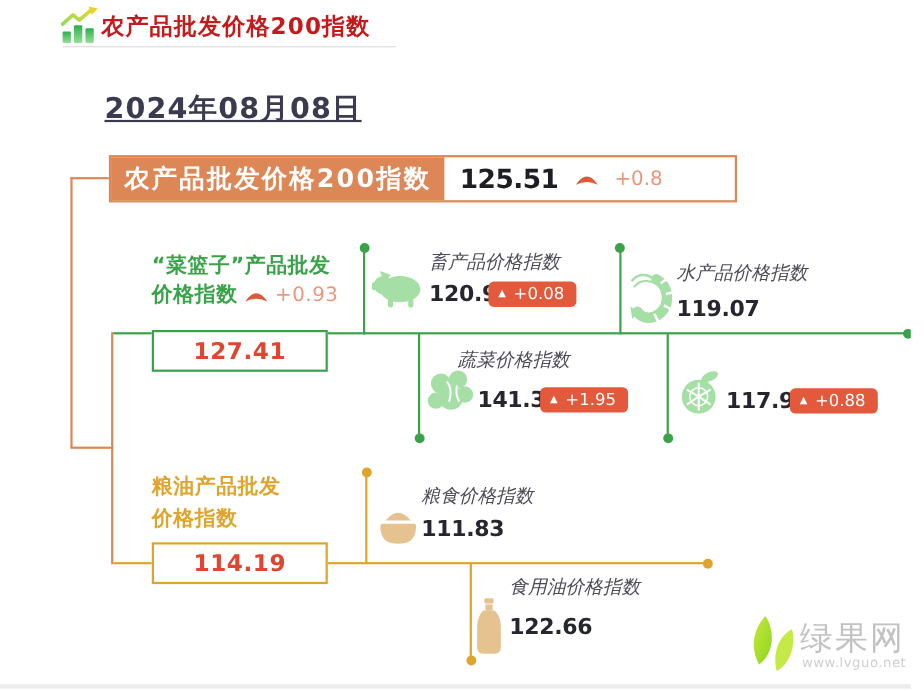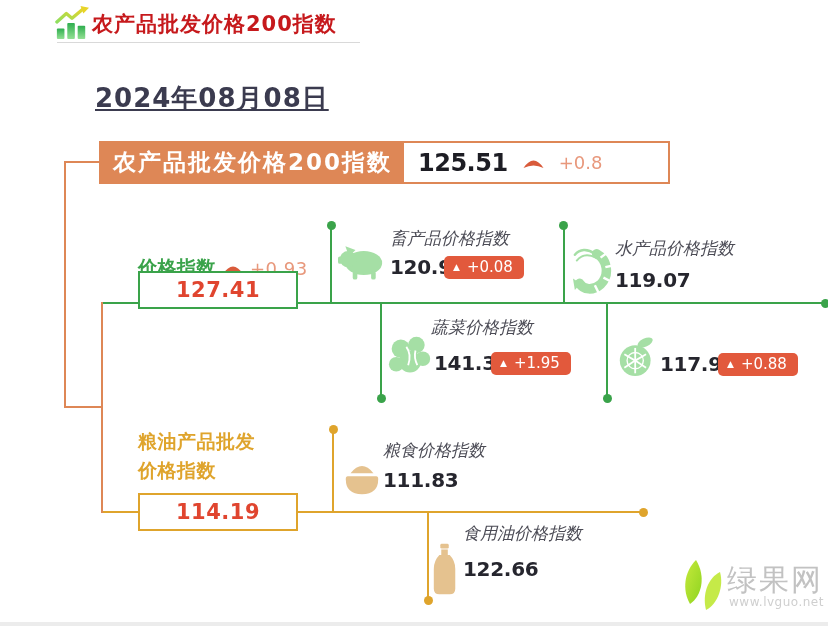--- a/index.html
+++ b/index.html
@@ -107,30 +107,31 @@
       <span class="main-val">125.51</span>
       <span style="display:inline-flex;">
         <svg width="25" height="13" viewBox="0 0 24 13">
             <path d="M2,12 Q12,-3 22,12 Q12,7 2,12 Z" fill="#d95b3b"></path>
           </svg>
       </span>
       <span class="chg">+0.8</span>
     </div>
   </div>
 
+  <div class="abs grp-title green" style="left:138px;top:228px;">“菜篮子”产品批发</div>
   <div class="abs grp-title green grp-line2" style="left:138px;top:255px;">
     <span>价格指数</span>
     <span style="display:inline-flex;">
       <svg width="24" height="13" viewBox="0 0 24 13">
           <path d="M2,12 Q12,-3 22,12 Q12,7 2,12 Z" fill="#d95b3b"></path>
         </svg>
     </span>
     <span class="chg" style="font-weight:normal;">+0.93</span>
   </div>
-  <div class="gbox green" style="left:138px;top:271px;">127.41</div>
+  <div class="gbox green" style="left:138px;top:300px;">127.41</div>
 
   <div class="abs" style="left:338px;top:243px;">
     <svg width="46" height="38" viewBox="0 0 50 40" fill="#a5dfa5">
       <ellipse cx="28" cy="21" rx="20" ry="13"></ellipse>
       <circle cx="11" cy="17" r="9"></circle>
       <polygon points="8,3 19,7 12,14"></polygon>
       <rect x="0" y="14" width="5" height="8" rx="2"></rect>
       <rect x="16" y="30" width="5" height="9" rx="2"></rect>
       <rect x="36" y="30" width="5" height="9" rx="2"></rect>
     </svg>
@@ -161,21 +162,21 @@
     <svg width="44" height="46" viewBox="0 0 48 48" fill="#a5dfa5">
       <circle cx="14" cy="16" r="10"></circle>
       <circle cx="31" cy="12" r="9"></circle>
       <circle cx="38" cy="27" r="8"></circle>
       <circle cx="24" cy="30" r="12"></circle>
       <circle cx="9" cy="33" r="8"></circle>
       <path d="M20,14 q6,8 2,20" stroke="#fff" stroke-width="2" fill="none"></path>
       <path d="M30,18 q-2,8 2,16" stroke="#fff" stroke-width="2" fill="none"></path>
     </svg>
   </div>
-  <div class="lab" style="left:431px;top:316px;text-align:right;">蔬菜价格指数</div>
+  <div class="lab" style="left:416px;top:316px;text-align:right;">蔬菜价格指数</div>
   <div class="val" style="left:434px;top:351px;">141.37</div>
   <div class="badge" style="left:491px;top:352px;">
     <span class="tri">▲</span>
     <span>+1.95</span>
   </div>
 
   <div class="abs" style="left:618px;top:334px;">
     <svg width="38" height="46" viewBox="0 0 42 46">
       <ellipse cx="30" cy="7" rx="9" ry="4.5" transform="rotate(-25 30 7)" fill="#a5dfa5"></ellipse>
       <circle cx="19" cy="27" r="17" fill="#a5dfa5"></circle>

